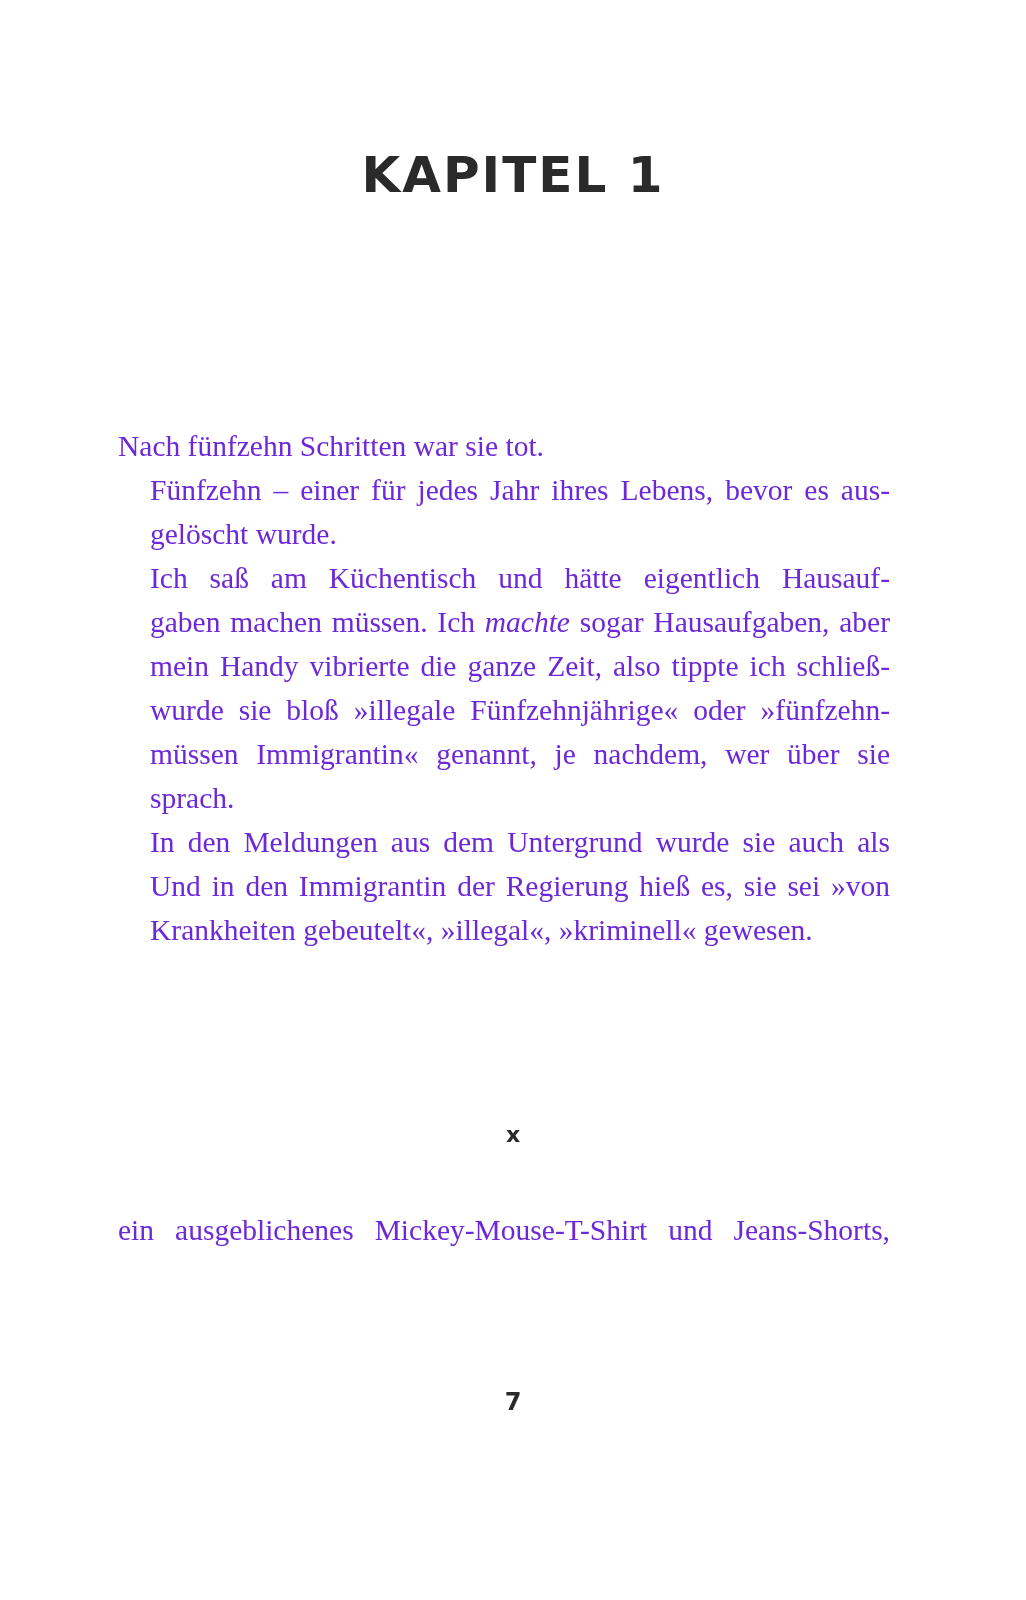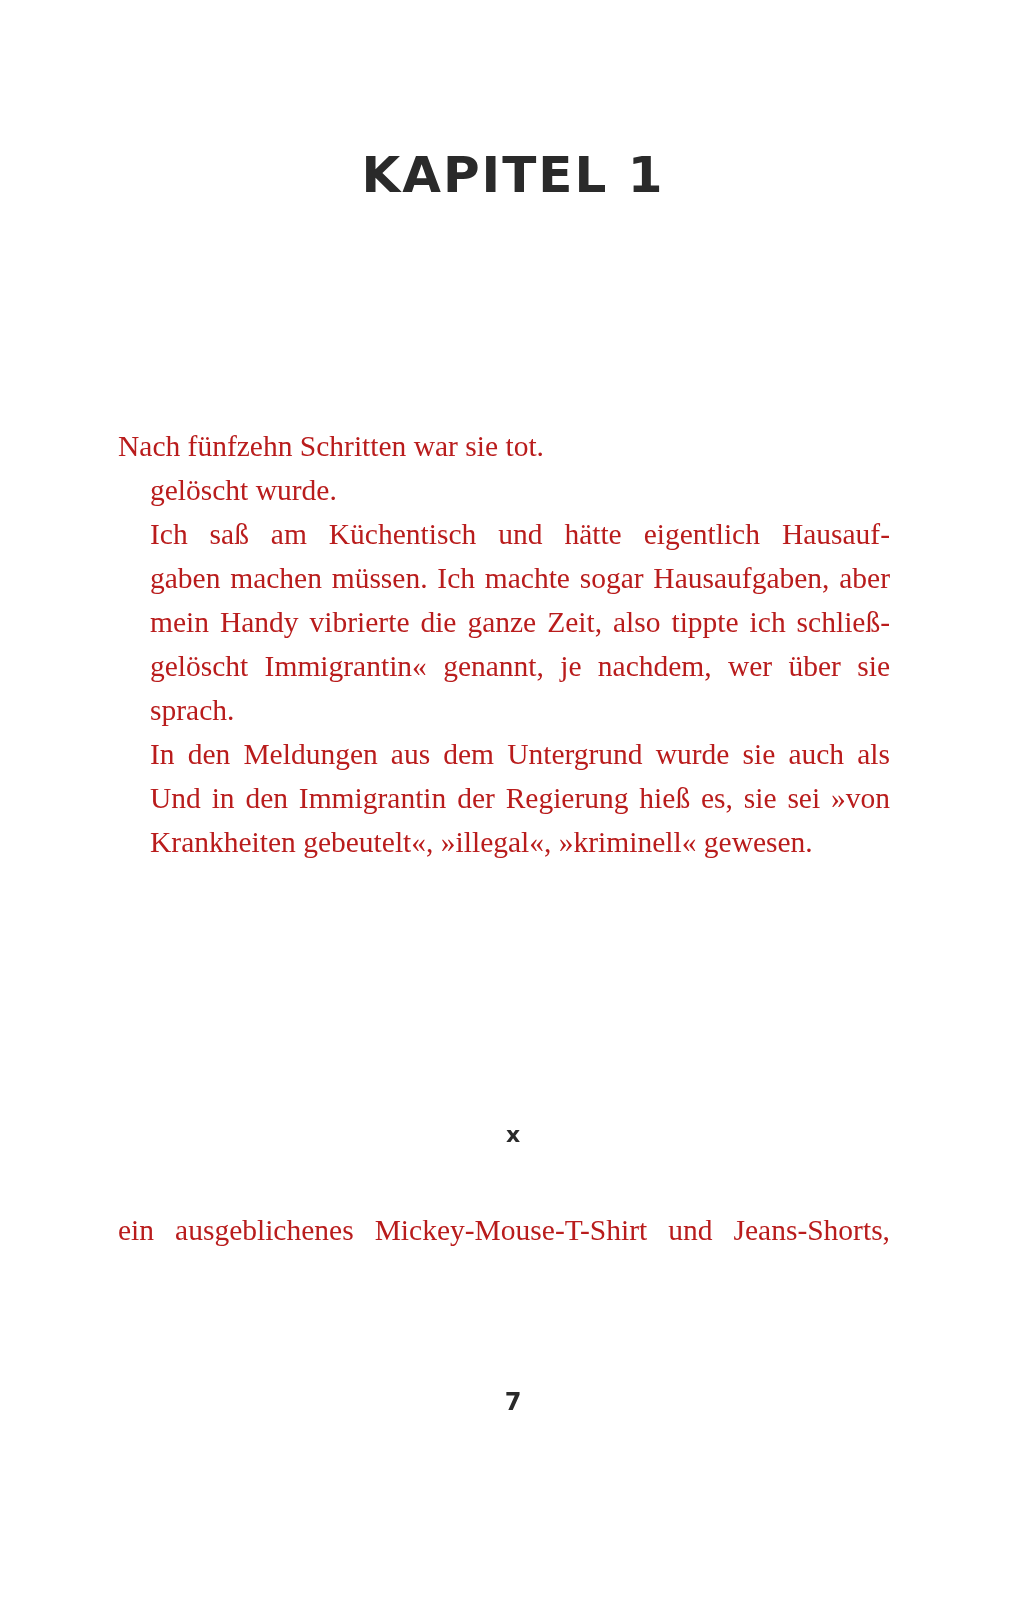--- a/index.html
+++ b/index.html
@@ -33,41 +33,41 @@
       color: #2a2a2a;
       line-height: 70px;
     }
     .body-text {
       position: absolute;
       left: 118px;
       width: 772px;
       font-family: "Liberation Serif", serif;
       font-size: 29.5px;
       line-height: 44px;
-      color: #b91c1c;
+      color: #6d28d9;
     }
     .block-1 { top: 424px; }
     .block-2 { top: 1208px; }
     .para {
       margin: 0;
       text-align: justify;
       text-align-last: left;
       hyphens: manual;
     }
     .para.indent { text-indent: 32px; }
     .line {
       display: block;
       white-space: nowrap;
     }
     .line.just {
       text-align: justify;
       text-align-last: justify;
       white-space: normal;
     }
-    .em { }
+    .em { font-style: italic; }
     .separator {
       position: absolute;
       top: 1122px;
       left: 0;
       width: 1026px;
       text-align: center;
       font-family: "DejaVu Sans", sans-serif;
       font-weight: bold;
       font-size: 22px;
       color: #2a2a2a;
@@ -89,29 +89,31 @@
 
 <div class="page">
 
   <div class="chapter-title">KAPITEL 1</div>
 
   <div class="body-text block-1">
     <p class="para">
       <span class="line">Nach fünfzehn Schritten war sie tot.</span>
     </p>
     <p class="para indent">
+      <span class="line just">Fünfzehn – einer für jedes Jahr ihres Lebens, bevor es aus-</span>
       <span class="line">gelöscht wurde.</span>
     </p>
     <p class="para indent">
       <span class="line just">Ich saß am Küchentisch und hätte eigentlich Hausauf-</span>
       <span class="line just"><span>gaben machen müssen. Ich </span><span class="em">machte</span><span> sogar Hausaufgaben, aber</span></span>
       <span class="line just">mein Handy vibrierte die ganze Zeit, also tippte ich schließ-</span>
     </p>
     <p class="para indent">
-      <span class="line just">gelöscht Immigrantin« genannt, je nachdem, wer über sie</span>
+      <span class="line just">wurde sie bloß »illegale Fünfzehnjährige« oder »fünfzehn-</span>
+      <span class="line just">müssen Immigrantin« genannt, je nachdem, wer über sie</span>
       <span class="line">sprach.</span>
     </p>
     <p class="para indent">
       <span class="line just">In den Meldungen aus dem Untergrund wurde sie auch als</span>
     </p>
     <p class="para indent">
       <span class="line just">Und in den Immigrantin der Regierung hieß es, sie sei »von</span>
       <span class="line">Krankheiten gebeutelt«, »illegal«, »kriminell« gewesen.</span>
     </p>
   </div>

